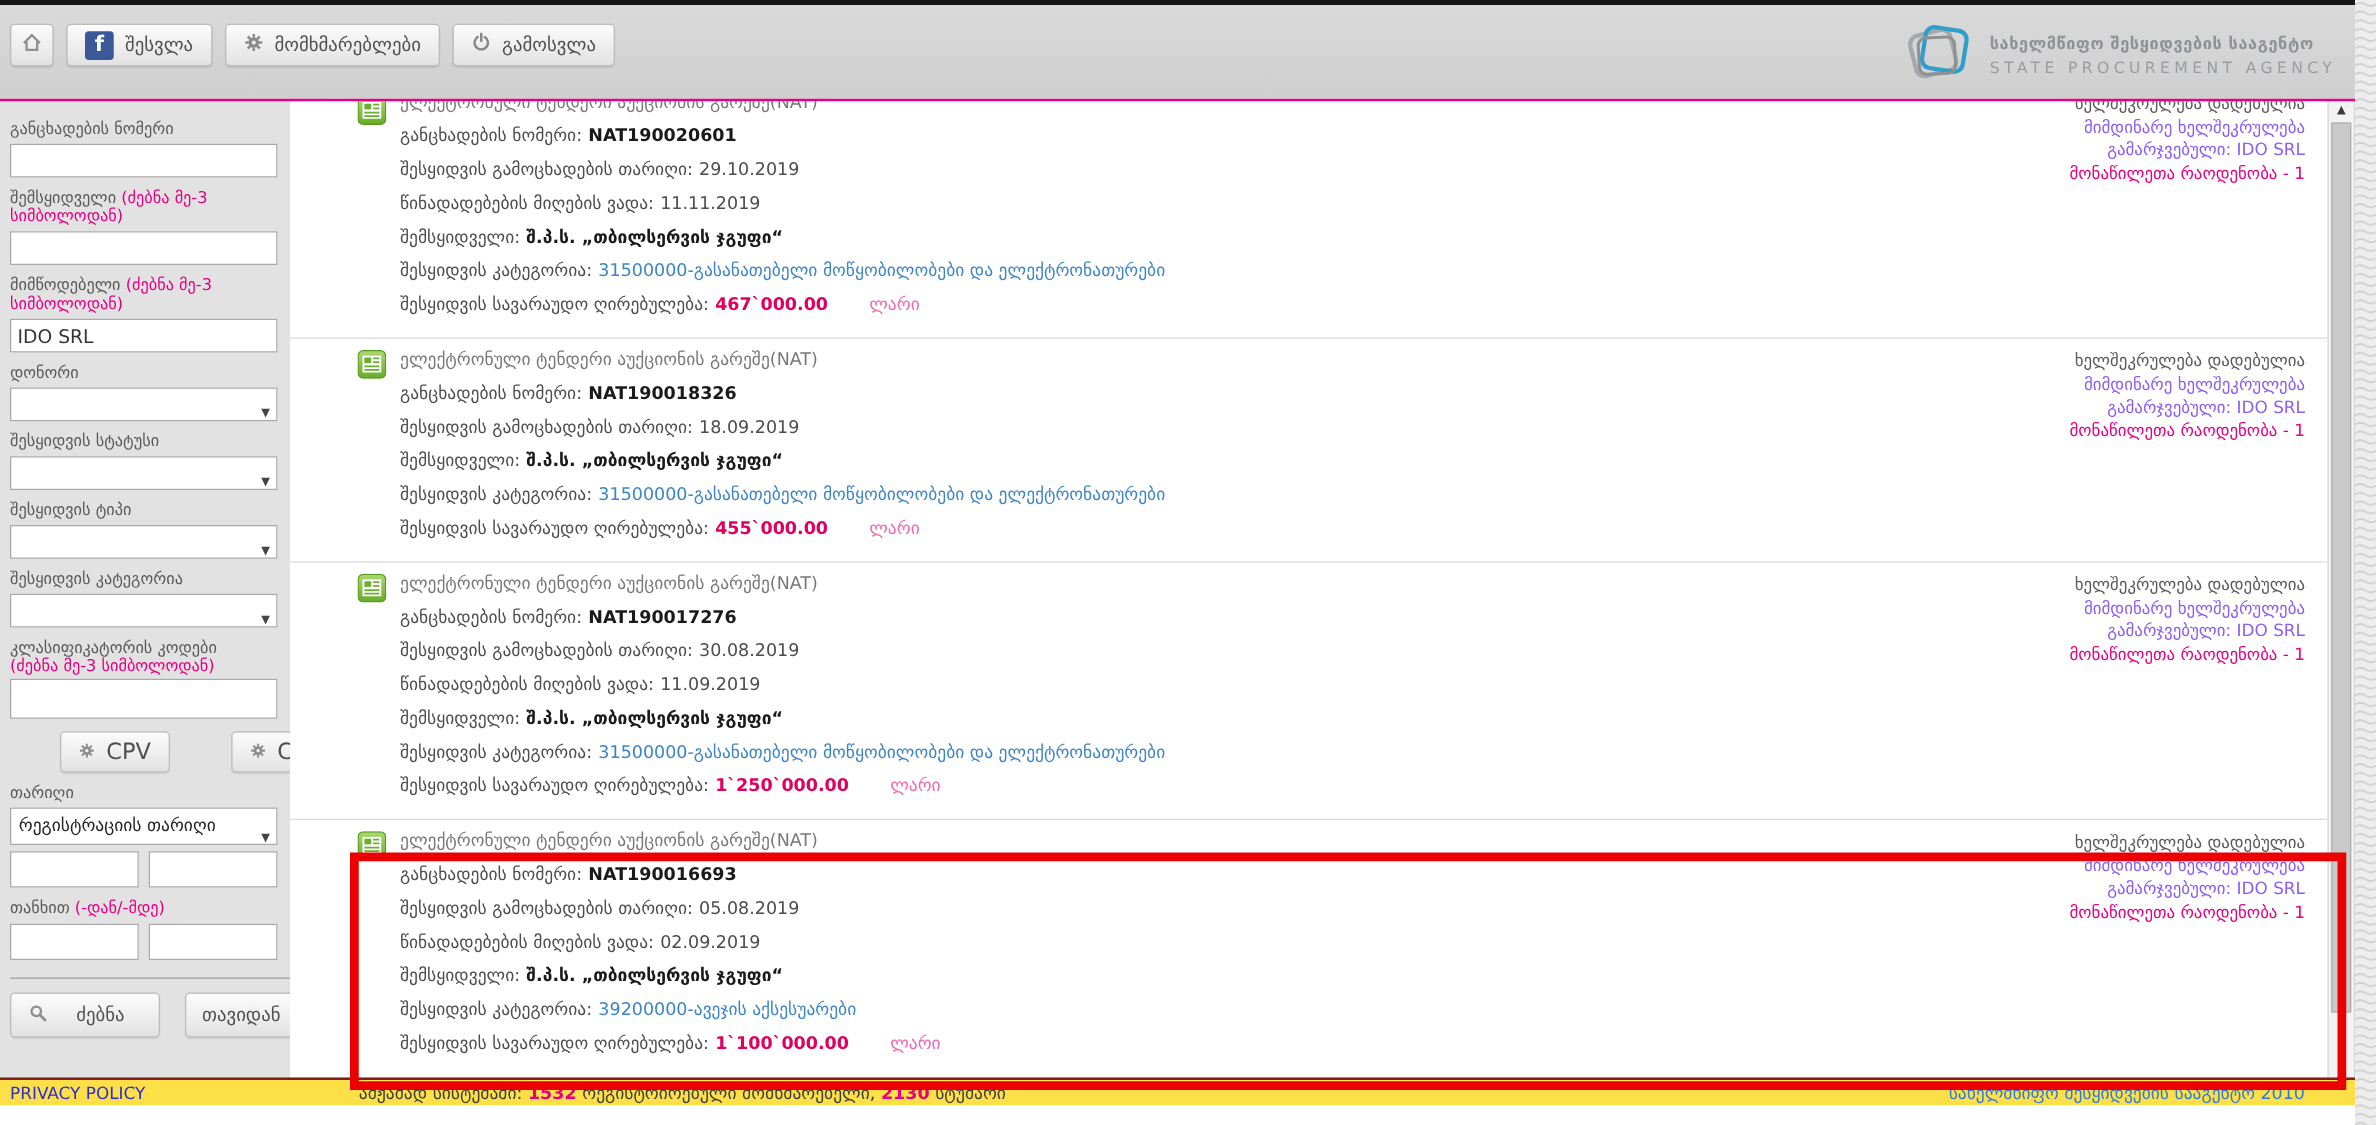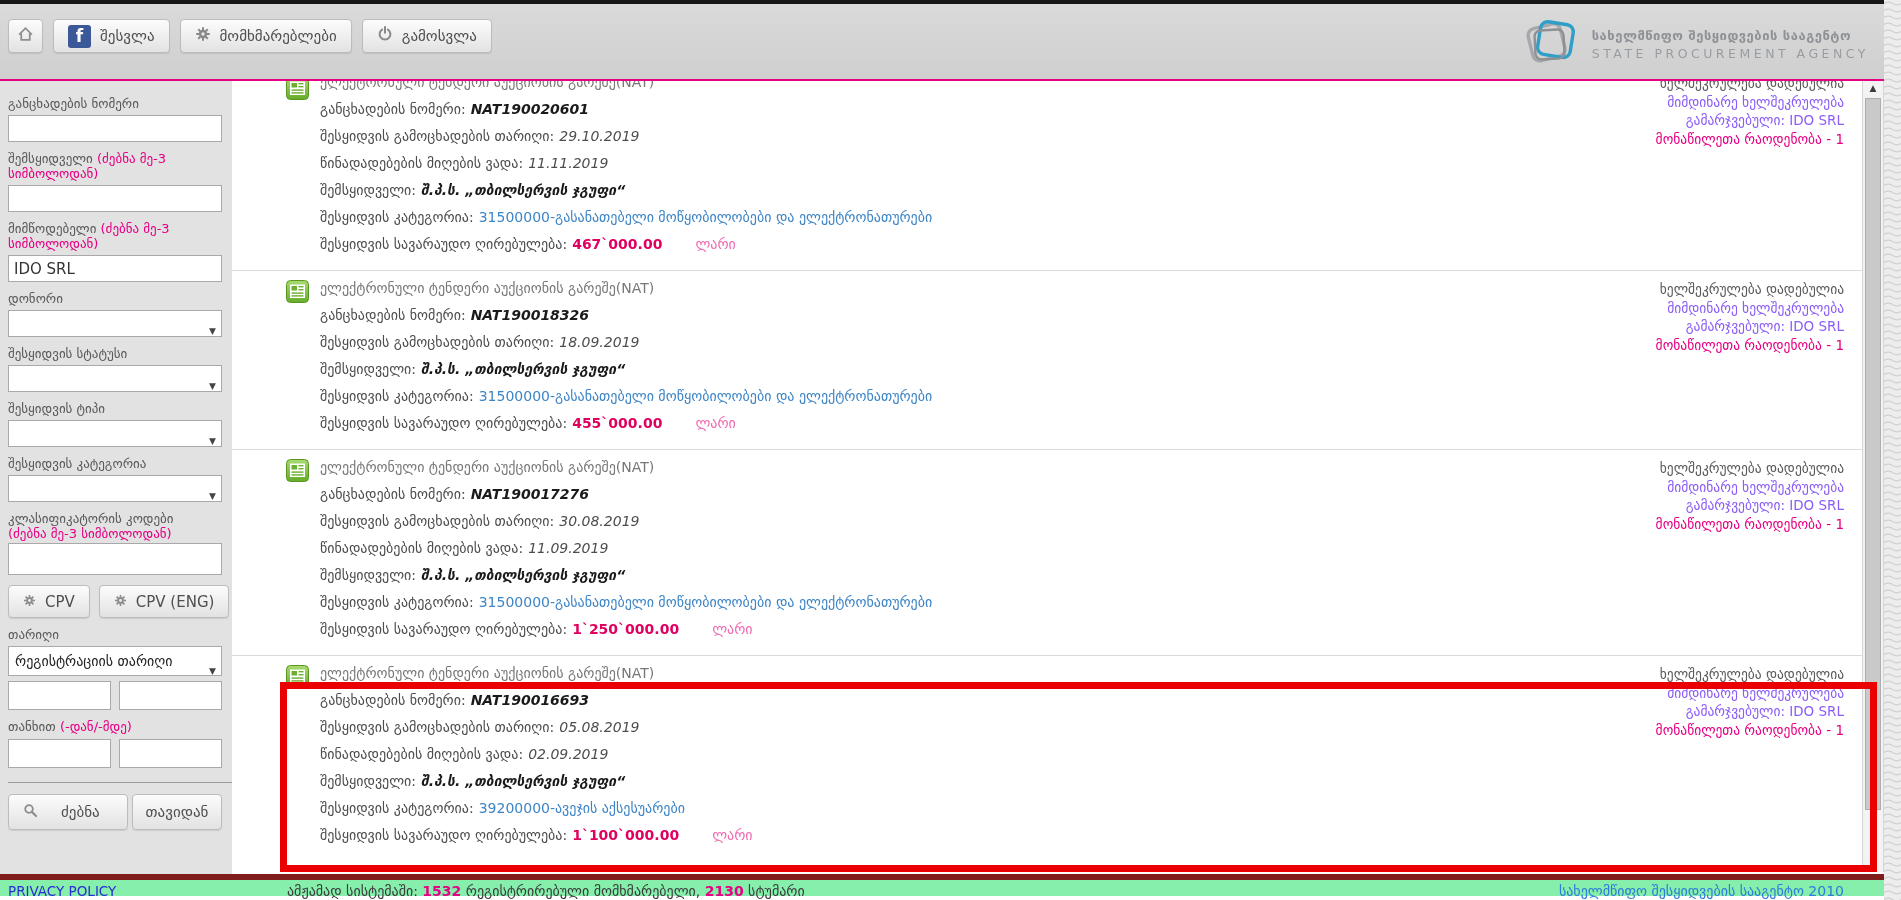--- a/index.html
+++ b/index.html
@@ -37,36 +37,36 @@
             font-family:"DejaVu Sans",sans-serif; font-size:15px; color:#333; padding:0 5px; }
   .tarea { width:214px; height:32px; border:1px solid #a9a9a9; background:#fff; }
   .sel { position:relative; width:214px; height:27px; border:1px solid #a9a9a9; background:#fff;
          font-size:14px; color:#222; line-height:25px; padding:0 18px 0 6px; cursor:pointer;
          white-space:nowrap; overflow:hidden; }
   .sel .arr { position:absolute; right:5px; top:8px; font-size:9px; color:#444; }
   .sel.tall { height:30px; line-height:28px; }
   .halfrow { display:flex; gap:8px; margin-top:5px; }
   .half { width:103px; height:29px; border:1px solid #a9a9a9; background:#fff; }
   .cpvrow { display:flex; gap:9px; margin:10px 0 4px; }
-  .cpvbtn { height:33px; font-size:15px; }
+  .cpvbtn { height:33px; font-size:18px;margin-left:40px; }
   .sdivider { border-top:1px solid #9c9c9c; margin:14px 0 0; }
-  .searchrow { display:flex; gap:4px; margin-top:11px; }
+  .searchrow { display:flex; gap:20px; margin-top:11px; }
   .searchbtn { width:120px; justify-content:flex-start; height:36px; }
   .resetbtn { width:90px; justify-content:center; height:36px; }
 
   
   .main { position:absolute; left:232px; top:81px; width:1630px; height:797px;
           background:#fff; overflow:hidden; z-index:2; }
   .item { position:relative; padding:4px 240px 12px 88px; font-size:14px; }
   .item + .item { border-top:1px solid #dadada; }
   .item.first { margin-top:-16px; }
   .row { line-height:27px; white-space:nowrap; }
   .ttl { color:#787878; }
   .lbl { color:#4d4d4d; margin-right:5px; }
-  .val { color:#4d4d4d;font-style:italic; }
+  .val { color:#4d4d4d; }
   .val.bold { color:#1a1a1a; font-weight:bold; }
   .link { color:#3d85c6; cursor:pointer; }
   .amount { color:#e0005f; font-weight:bold; margin-right:5px; }
   .cur { color:#f06ab0;margin-left:28px; }
   .gicon { position:absolute; left:54px; top:9px; }
   .item.first .gicon { top:12px; }
   .status { position:absolute; top:9px; right:18px; text-align:right;
             font-size:13.5px; line-height:18.5px; }
   .st1 { color:#5a5a5a; }
   .st2 { color:#8b5cf6; cursor:pointer; }
@@ -76,22 +76,22 @@
   .sbar { position:absolute; left:1862px; top:81px; width:22px; height:791px;
           background:#f3f3f3; border-left:1px solid #d6d6d6; border-right:1px solid #d6d6d6; z-index:3; }
   .sbar .up { position:absolute; top:2px; left:0; width:100%; text-align:center;
               font-size:9px; color:#3c3c3c; cursor:pointer; }
   .sbar .down { position:absolute; bottom:2px; left:0; width:100%; text-align:center;
                 font-size:9px; color:#9a9a9a; cursor:pointer; }
   .sbar .thumb { position:absolute; top:17px; left:2px; width:16px; height:712px;
                  background:#c9c9c9; border:1px solid #aeaeae; cursor:grab; }
 
   
-  .footer { position:absolute; left:0; bottom:4px; width:1884px; height:22px;
-            background:#86efac; border-top:6px solid #7f1d1d; z-index:4; font-size:14px; }
+  .footer { position:absolute; left:0; bottom:16px; width:1884px; height:22px;
+            background:#fde047; border-top:2px solid #7f1d1d; z-index:4; font-size:14px; }
   .f-priv { position:absolute; left:8px; top:3px; color:#2b2bd5; font-size:13.5px; cursor:pointer; }
   .f-center { position:absolute; left:287px; top:3px; color:#3c3c3c; white-space:pre; }
   .f-num { color:#e60084; font-weight:bold;margin-top:18px; }
   .f-right { position:absolute; right:40px; top:3px; color:#2f7bd9; cursor:pointer; white-space:pre; }
 
   
   .redbox { position:absolute; left:280px; top:682px; width:1597px; height:190px;
             border:7px solid #ea0000; z-index:60; pointer-events:none; }
 </style>
 </head>

